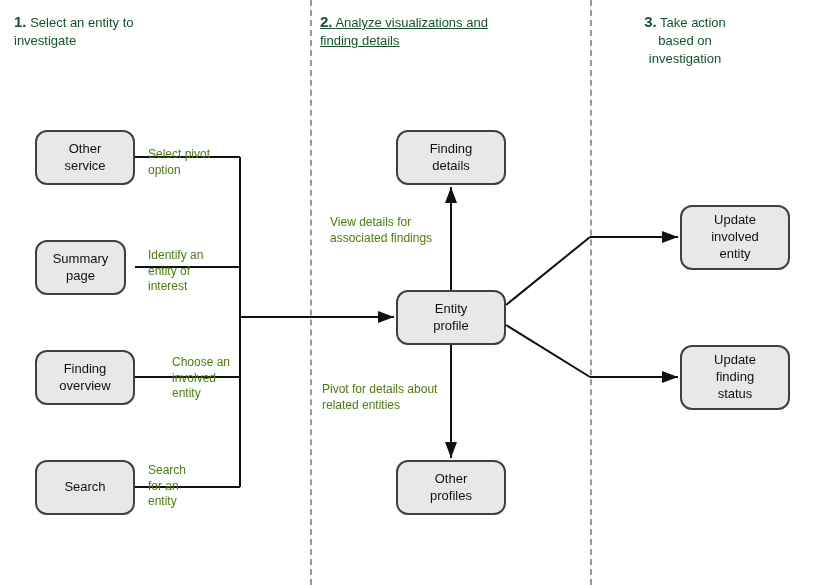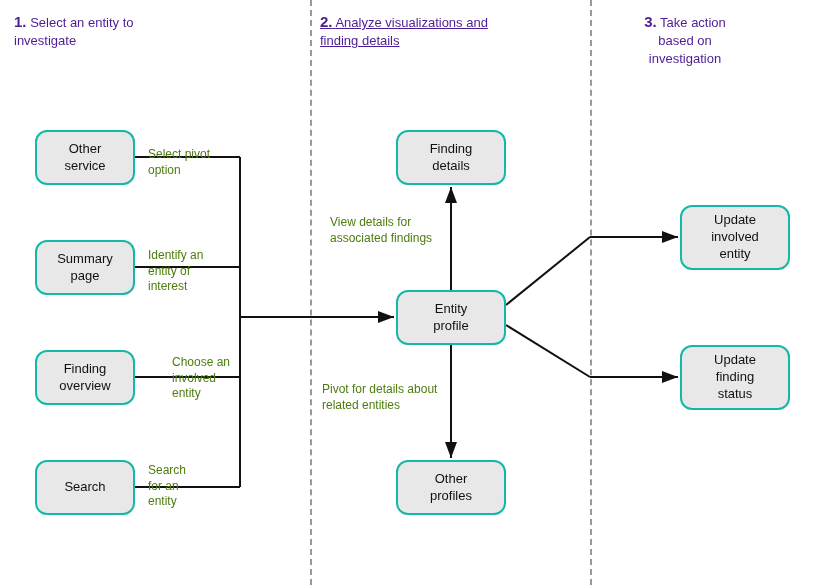--- a/index.html
+++ b/index.html
@@ -16,21 +16,21 @@
       height: 585px;
       position: relative;
       padding: 18px 10px 10px 10px;
     }
     
     .col-header {
       position: absolute;
       top: 12px;
       font-size: 13px;
       line-height: 1.35;
-      color: #4c1d95;
+      color: #14532d;
     }
     .col1-header { left: 14px; width: 170px; }
     .col2-header { left: 320px; width: 220px; text-decoration: underline; }
     .col3-header { left: 600px; width: 170px; text-align: center; }
 
     .step-num {
       font-size: 15px;
       font-weight: bold;
     }
 
@@ -38,21 +38,21 @@
     .divider {
       position: absolute;
       top: 0;
       bottom: 0;
       border-left: 2px dashed #999;
     }
 
     
     .box {
       position: absolute;
-      border: 2px solid #14b8a6;
+      border: 2px solid #404040;
       border-radius: 12px;
       background: #e8e8e8;
       display: flex;
       align-items: center;
       justify-content: center;
       text-align: center;
       font-size: 13px;
       line-height: 1.3;
       color: #111;
     }
@@ -119,21 +119,21 @@
   <div class="col-header col2-header">
     <span class="step-num">2.</span>
     <span> Analyze visualizations and<br>finding details</span>
   </div>
   <div class="col-header col3-header">
     <span class="step-num">3.</span>
     <span> Take action<br>based on<br>investigation</span>
   </div>
 
   <div class="box" style="left:35px;top:130px;width:100px;height:55px;">Other<br>service</div>
-  <div class="box" style="left:35px;top:240px;width:100px;height:55px;">Summary<br>page</div>
+  <div class="box" style="left:35px;top:240px;width:91px;height:55px;">Summary<br>page</div>
   <div class="box" style="left:35px;top:350px;width:100px;height:55px;">Finding<br>overview</div>
   <div class="box" style="left:35px;top:460px;width:100px;height:55px;">Search</div>
 
   <div class="box" style="left:396px;top:130px;width:110px;height:55px;">Finding<br>details</div>
   <div class="box" style="left:396px;top:290px;width:110px;height:55px;">Entity<br>profile</div>
   <div class="box" style="left:396px;top:460px;width:110px;height:55px;">Other<br>profiles</div>
 
   <div class="box" style="left:680px;top:205px;width:110px;height:65px;">Update<br>involved<br>entity</div>
   <div class="box" style="left:680px;top:345px;width:110px;height:65px;">Update<br>finding<br>status</div>
 

